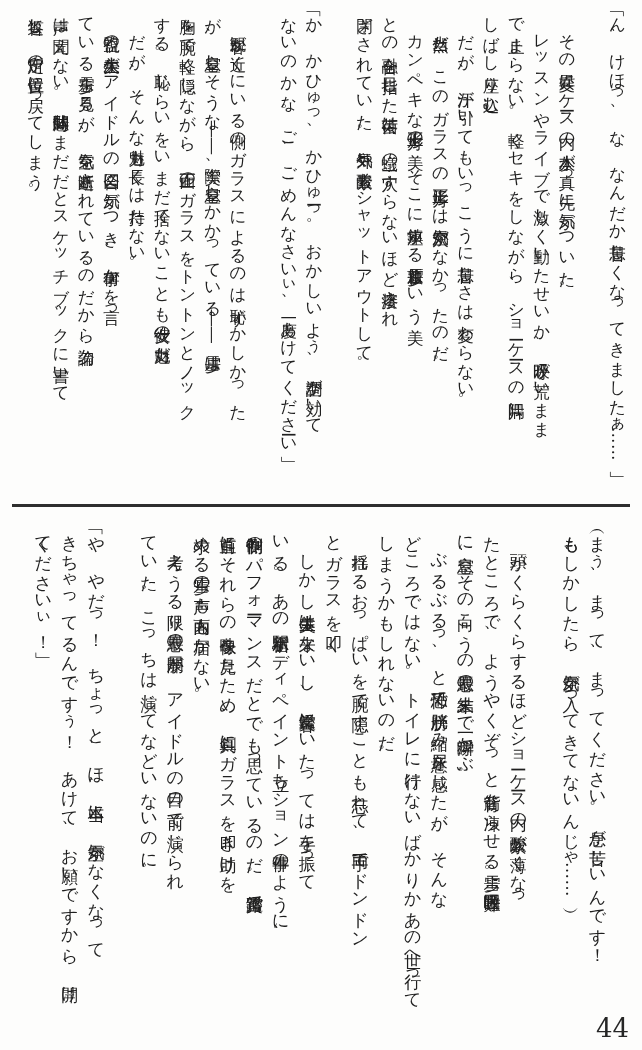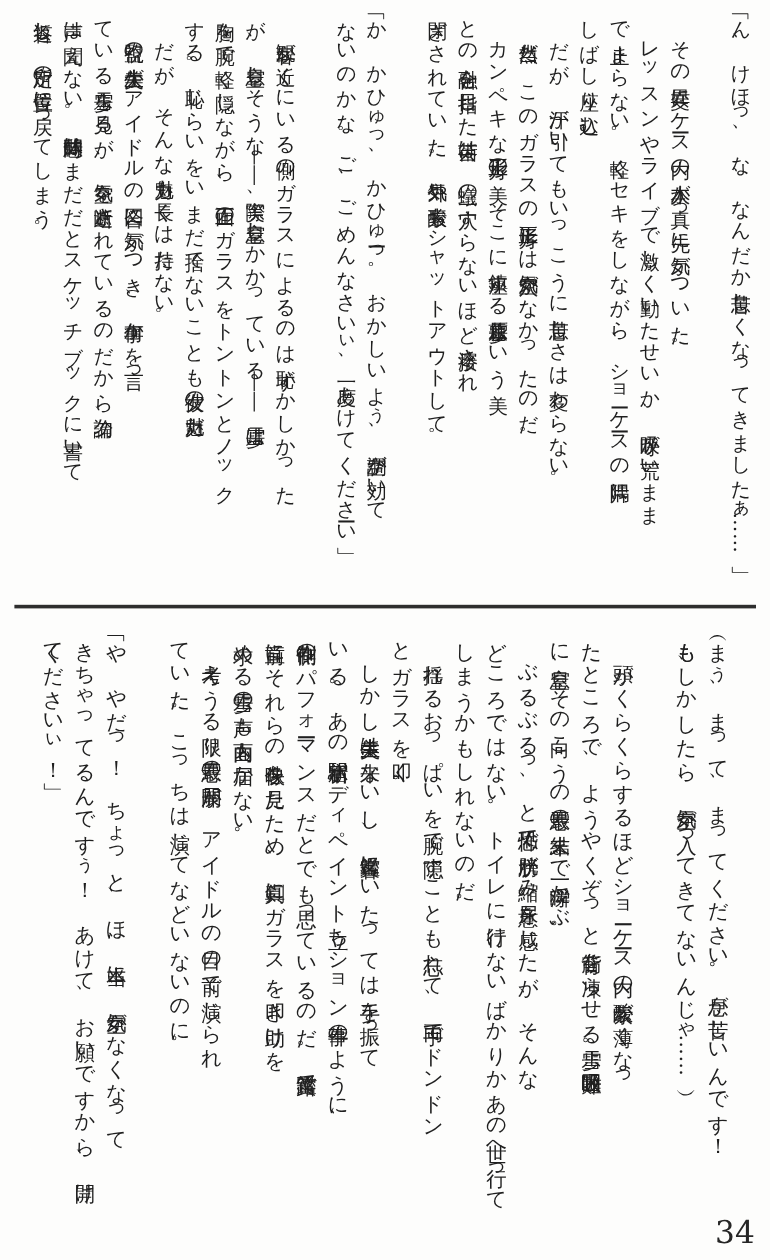--- a/index.html
+++ b/index.html
@@ -118,15 +118,15 @@
     <p>直前にそれらの映像を見たため、真剣にガラスを叩き助けを</p>
     <p>求める雪歩の声も内面も届かない。</p>
     <p>　考えうる限り最悪の展開が、アイドルの目の前で演じられ</p>
     <p>ていた。こっちは演じてなどいないのに。</p>
     <p></p>
     <p>「や、やだっ！　ちょっと、ほ、本当に、空気がなくなって</p>
     <p>きちゃってるんですぅ！　あけて、お願いですから、開けて</p>
     <p>くださいぃ！」</p>
   </div>
 
-  <div class="page-number">34</div>
+  <div class="page-number">44</div>
 
 </div>
 
 </body></html>

